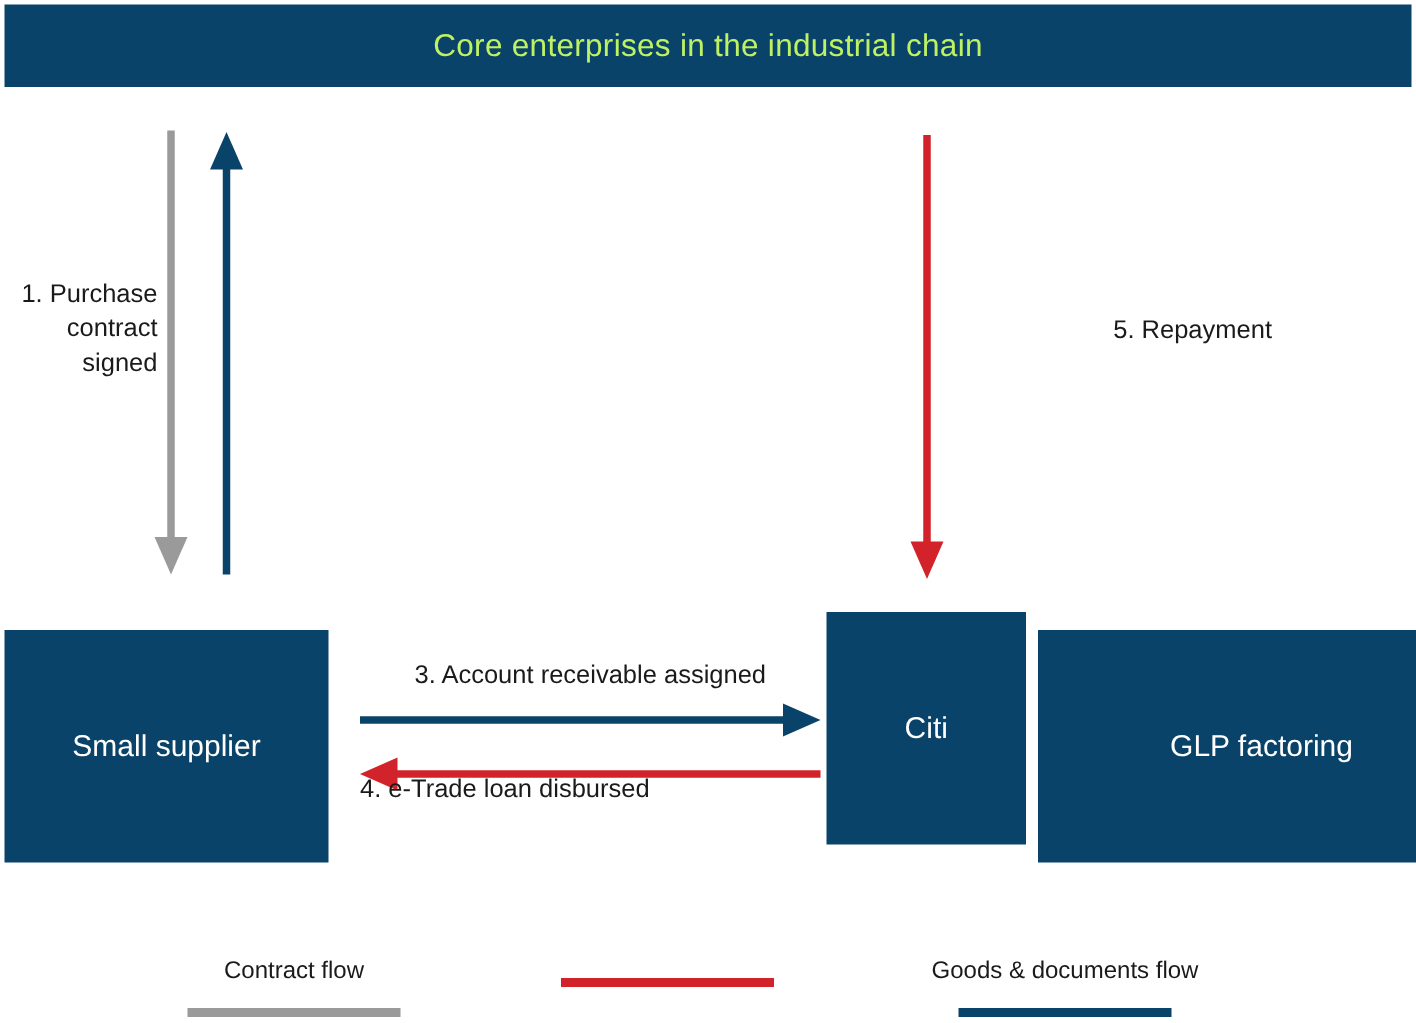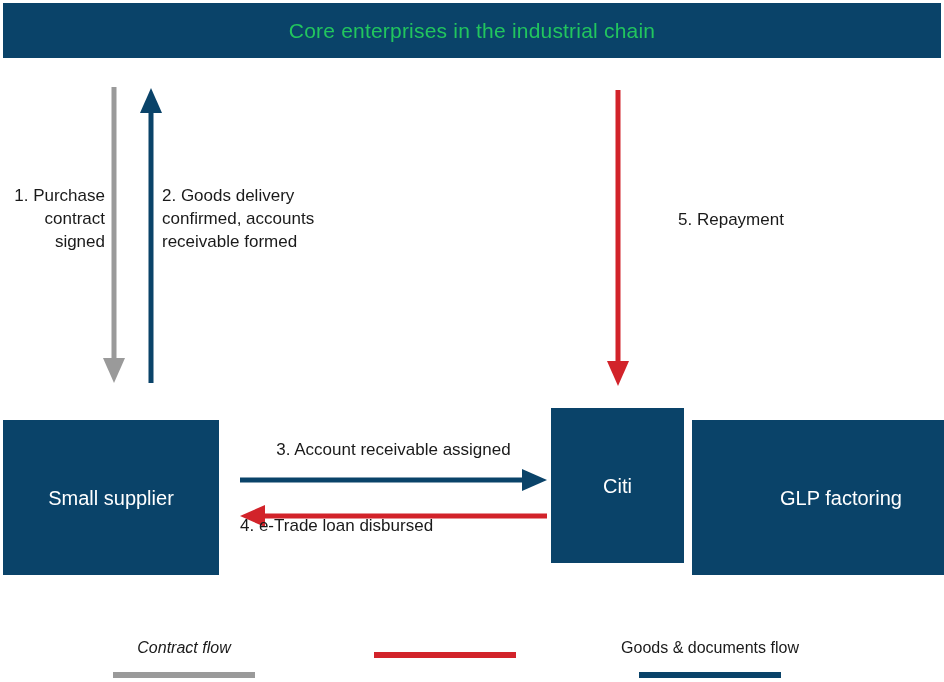--- a/index.html
+++ b/index.html
@@ -29,21 +29,21 @@
     left: 3px;
     top: 3px;
     width: 938px;
     height: 55px;
     background: #0a4369;
     display: flex;
     align-items: center;
     justify-content: center;
   }
   .header-bar .title {
-    color: #22c55e;
+    color: #bef264;
     font-size: 21px;
     letter-spacing: 0.2px;
     line-height: 1;
   }
 
   
   .entity-box {
     position: absolute;
     background: #0a4369;
     display: flex;
@@ -63,21 +63,21 @@
   
   .flow-label {
     position: absolute;
     font-size: 17px;
     line-height: 23px;
     color: #1a1a1a;
     white-space: pre-line;
   }
   #label-1 { left: -2px;  top: 184px; width: 107px; text-align: right; }
   #label-2 { left: 162px; top: 184px; width: 200px; text-align: left; }
-  #label-5 { left: 631px; top: 208px; width: 200px; text-align: center; }
+  #label-5 { left: 648px; top: 208px; width: 200px; text-align: right; }
   #label-3 { left: 240px; top: 438px; width: 307px; text-align: center; }
   #label-4 { left: 240px; top: 514px; width: 307px; }
 
   
   #arrow-layer {
     position: absolute;
     left: 0;
     top: 0;
     width: 944px;
     height: 682px;
@@ -94,21 +94,21 @@
     font-size: 16px;
     line-height: 20px;
     color: #1a1a1a;
     white-space: nowrap;
   }
   .legend-item .legend-swatch {
     display: block;
     height: 6px;
     margin: 14px auto 0 auto;
   }
-  #legend-contract { left: 94px;  top: 638px; width: 180px; font-style: italic; }
+  #legend-contract { left: 106px;  top: 638px; width: 180px; }
   #legend-cash     { left: 355px; top: 638px; width: 180px; }
   #legend-goods    { left: 596px; top: 638px; width: 228px; }
   #legend-contract .legend-swatch { width: 142px; background: #9a9a9a; }
   #legend-cash     .legend-swatch { width: 142px; background: #d2232a; }
   #legend-goods    .legend-swatch { width: 142px; background: #0a4369; }
 </style>
 </head>
 <body>
 
 <div id="diagram">
@@ -141,23 +141,20 @@
 
     <g>
       <line x1="547" y1="516" x2="261" y2="516" stroke="#d2232a" stroke-width="5"></line>
       <polygon points="240,516 265,505 265,527" fill="#d2232a"></polygon>
     </g>
   </svg>
 
   <div class="flow-label" id="label-1">1. Purchase
 contract
 signed</div>
-  <div class="flow-label" id="label-2">2. Goods delivery
-confirmed, accounts
-receivable formed</div>
   <div class="flow-label" id="label-5">5. Repayment</div>
   <div class="flow-label" id="label-3">3. Account receivable assigned</div>
   <div class="flow-label" id="label-4">4. e-Trade loan disbursed</div>
 
   <div class="entity-box" id="box-supplier">
     <span class="entity-label">Small supplier</span>
   </div>
   <div class="entity-box" id="box-citi">
     <span class="entity-label">Citi</span>
   </div>

